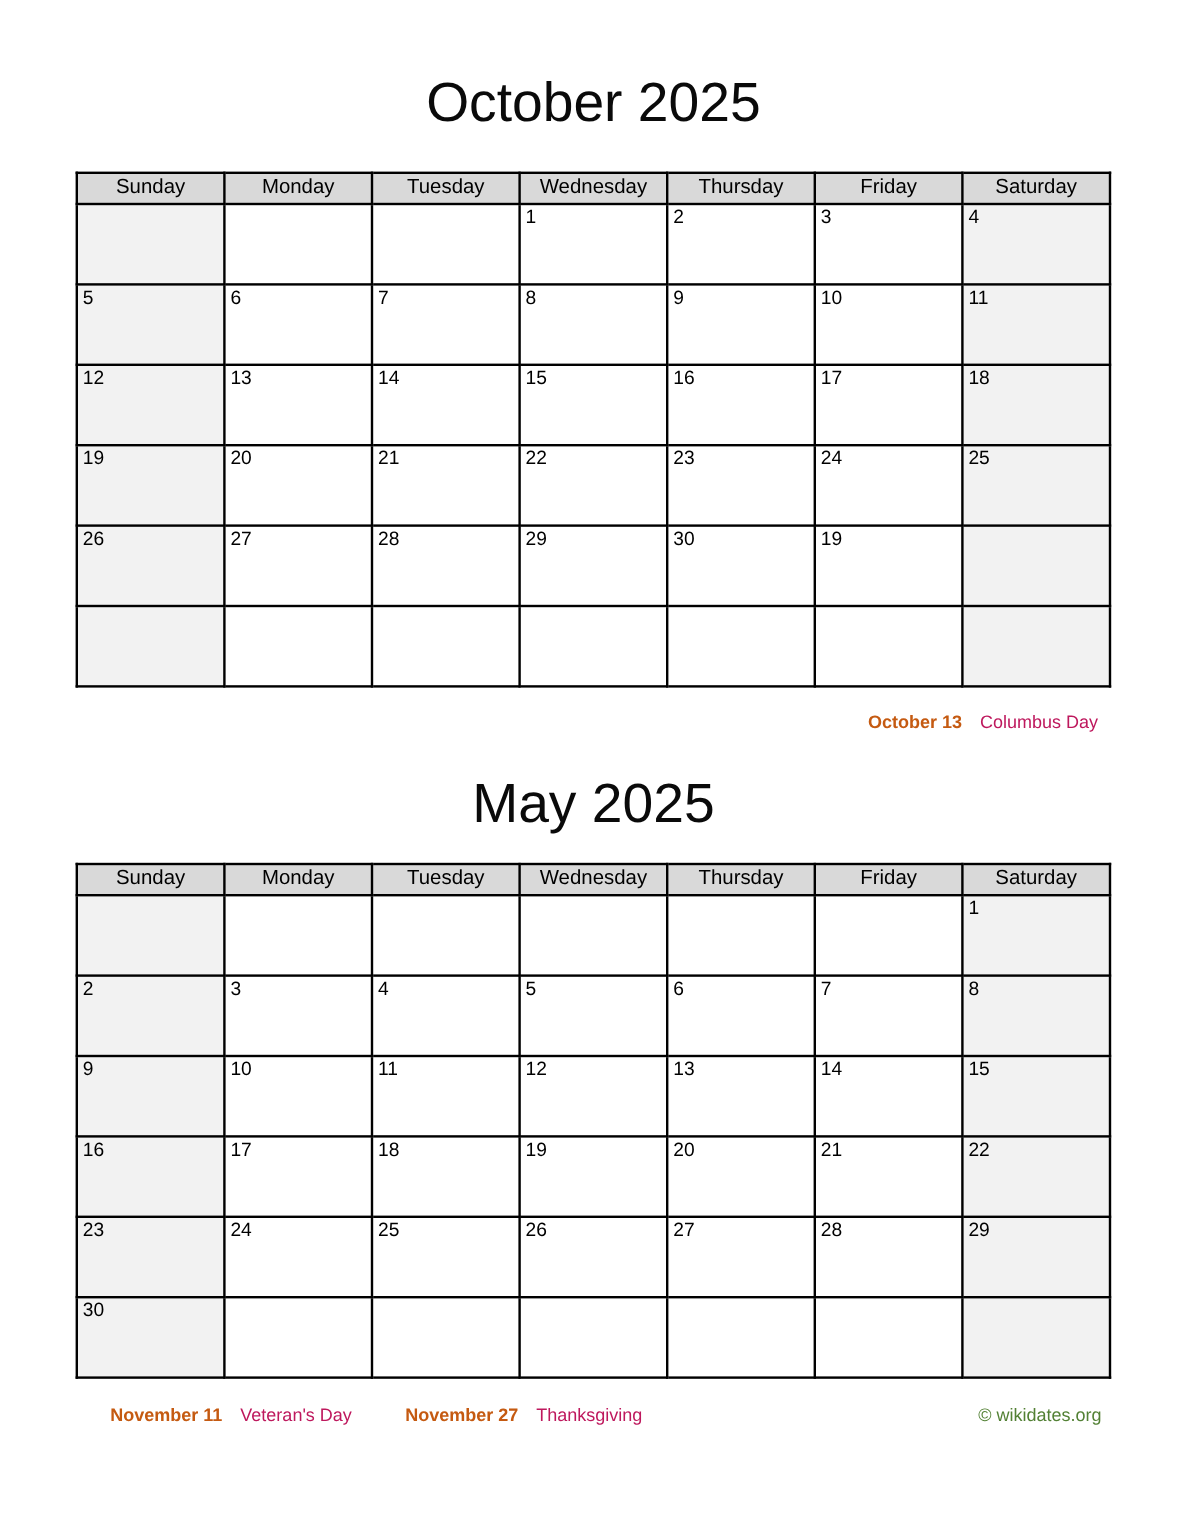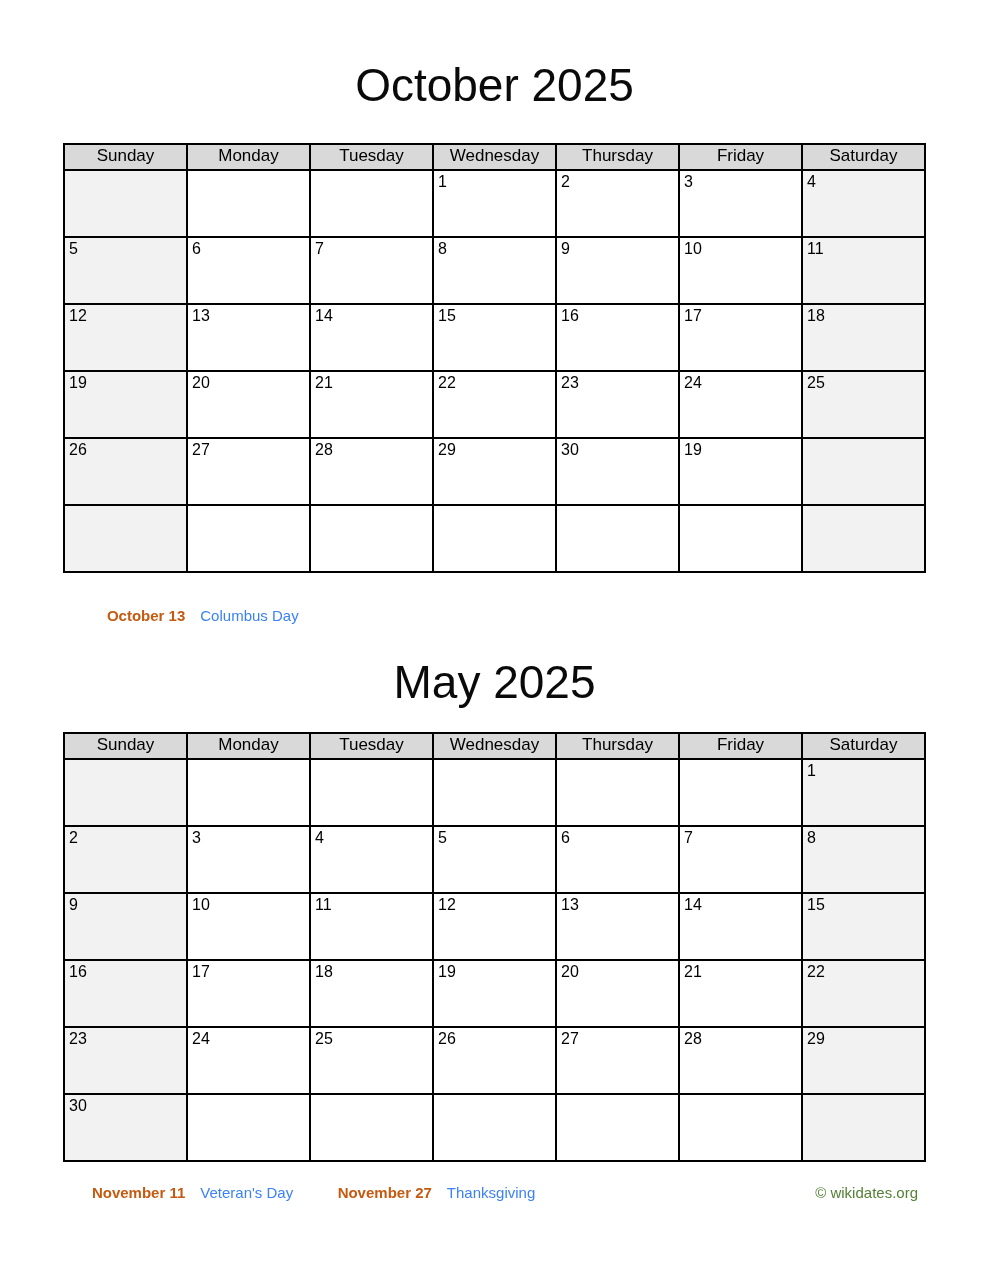--- a/index.html
+++ b/index.html
@@ -51,30 +51,30 @@
   }
   table.cal td.weekend { background: var(--weekend-bg, #f2f2f2); }
 
   .footer-row {
     display: flex;
     align-items: baseline;
     width: 100%;
     font-size: 15px;
     line-height: 17px;
   }
-  .footer-october  { margin-top: 34px; }
+  .footer-october  { margin-top: 21px; justify-content: flex-end; }
   .footer-november { margin-top: 22px; justify-content: flex-end; }
   .fcell { flex: 0 0 calc(100% / 7); min-width: 0; white-space: nowrap; }
   .fdate {
     color: var(--holiday-date, #c55a11);
     font-weight: 700;
     text-align: right;
     padding-right: 1px;
   }
-  .fname { padding-left: 14px; color: #3b82f6; }
+  .fname { padding-left: 14px; color: #be185d; }
   .fcopy {
     margin-left: auto;
     color: var(--copyright-green, #538135);
     text-align: right;
     padding-right: 8px;
   }
 </style>
 </head>
 <body>
 

